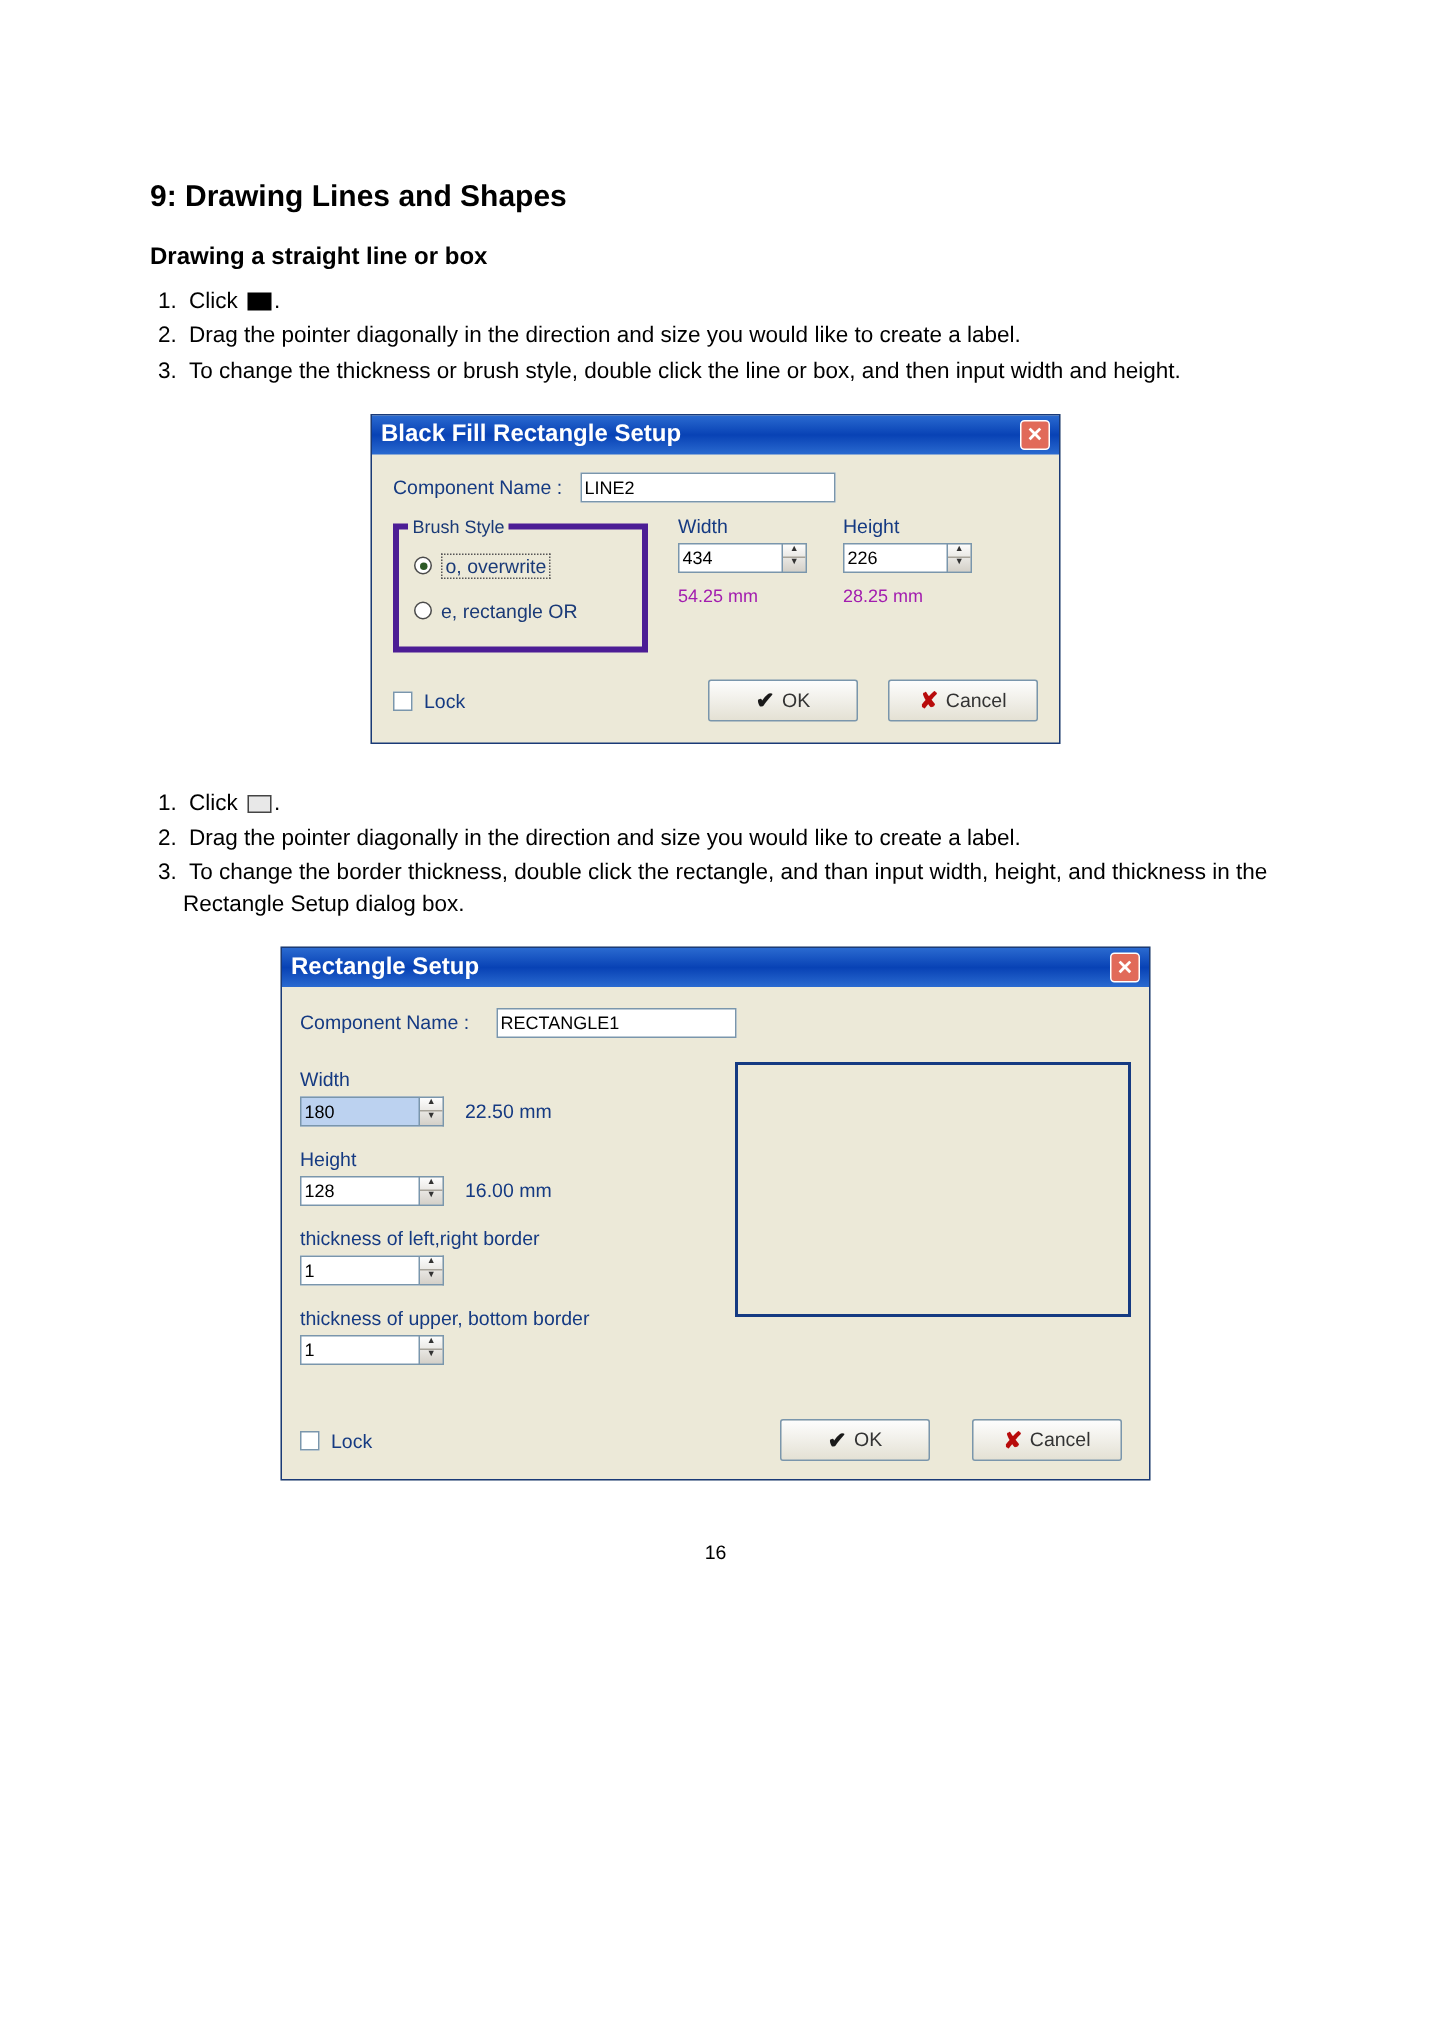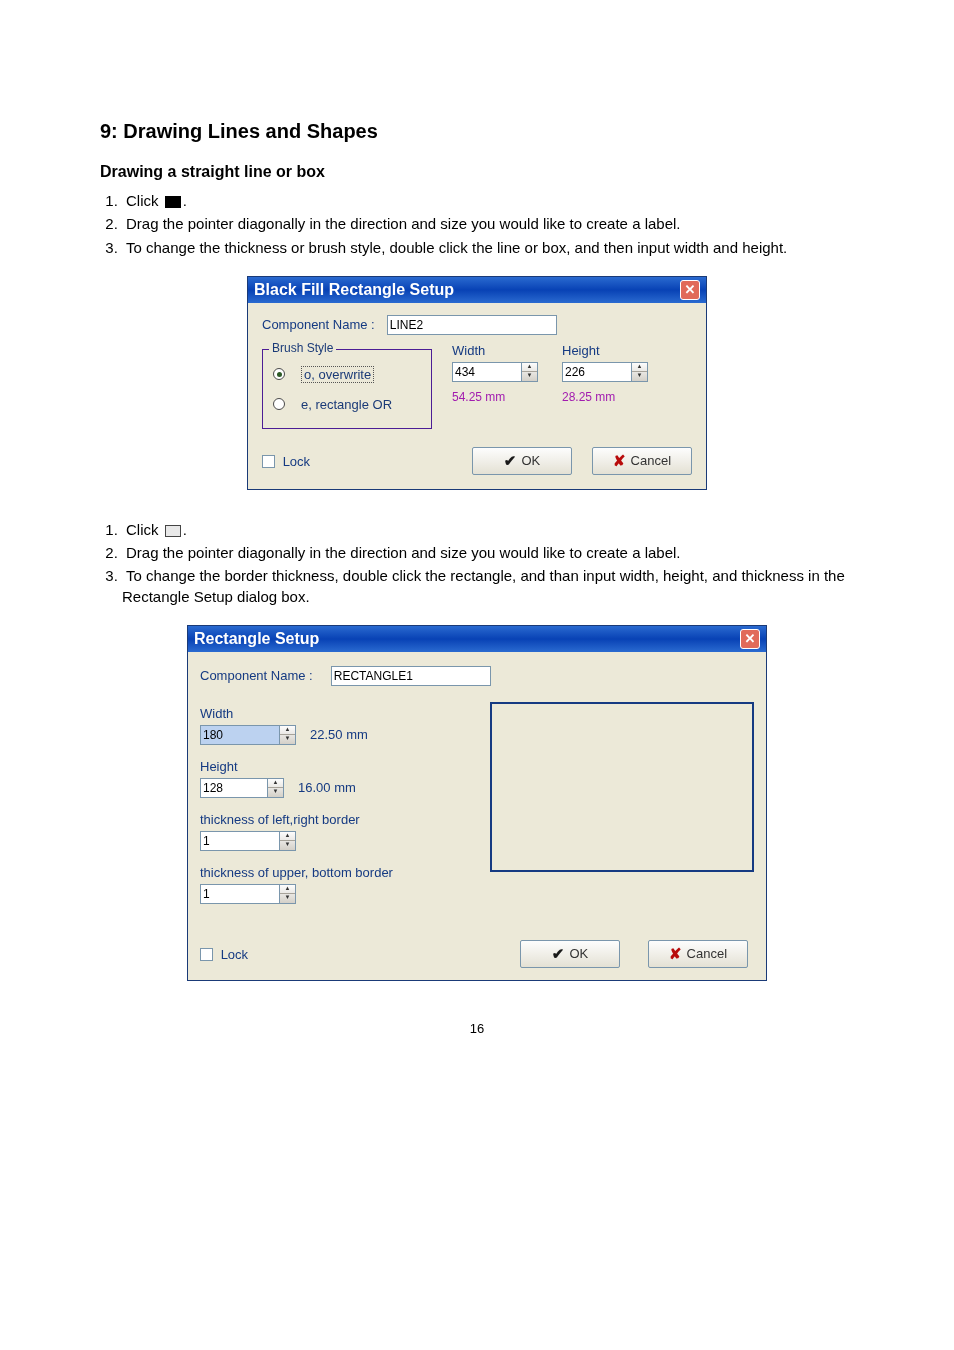--- a/index.html
+++ b/index.html
@@ -115,37 +115,37 @@
   .spin span {
     flex: 1;
     font-size: 6px;
     line-height: 7px;
     text-align: center;
     color: #333;
   }
   .spin span:first-child { border-bottom: 1px solid #a7a39a; }
 
   .groupbox {
-    border: 1px solid #4c1d95;
+    border: 4px solid #4c1d95;
     padding: 10px 10px 10px 10px;
     margin-top: 6px;
     position: relative;
   }
   .groupbox .legend {
     position: absolute;
     top: -9px;
     left: 6px;
     background: #ece9d8;
     padding: 0 3px;
     font-size: 12px;
   }
   .radio-row {
     display: flex;
     align-items: center;
-    gap: 16px;
+    gap: 6px;
     margin: 6px 0;
   }
   .radio-dot {
     width: 12px;
     height: 12px;
     border-radius: 50%;
     border: 1px solid #4a4a4a;
     background: #fff;
     display: inline-flex;
     align-items: center;
@@ -357,21 +357,21 @@
                   <span class="spin">
                     <span>▲</span>
                     <span>▼</span>
                   </span>
                 <span class="mm2">22.50 mm</span>
               </span>
             </div>
             <div class="fgroup">
               <span class="lbl">Height</span>
               <span class="row">
-                <input class="field-input" style="width: 68px;" value="128">
+                <input class="field-input" style="width: 80px;" value="128">
                   <span class="spin">
                     <span>▲</span>
                     <span>▼</span>
                   </span>
                 <span class="mm2">16.00 mm</span>
               </span>
             </div>
             <div class="fgroup">
               <span class="lbl">thickness of left,right border</span>
               <span class="row">

